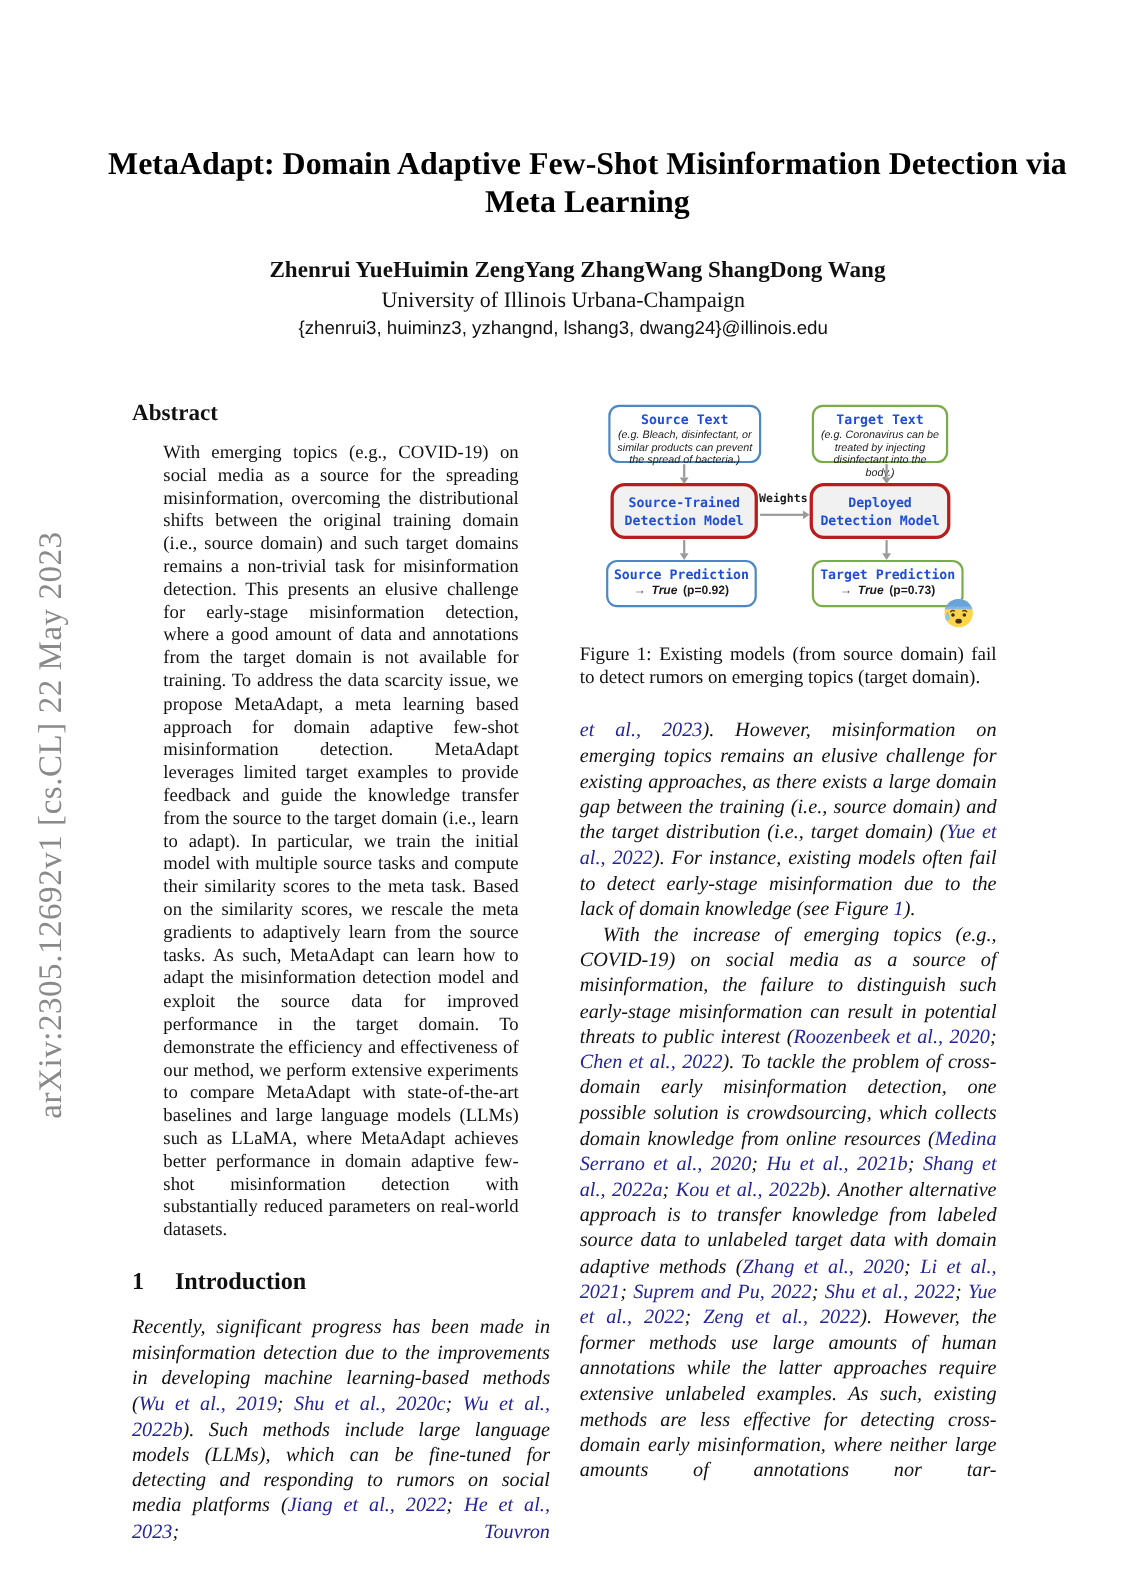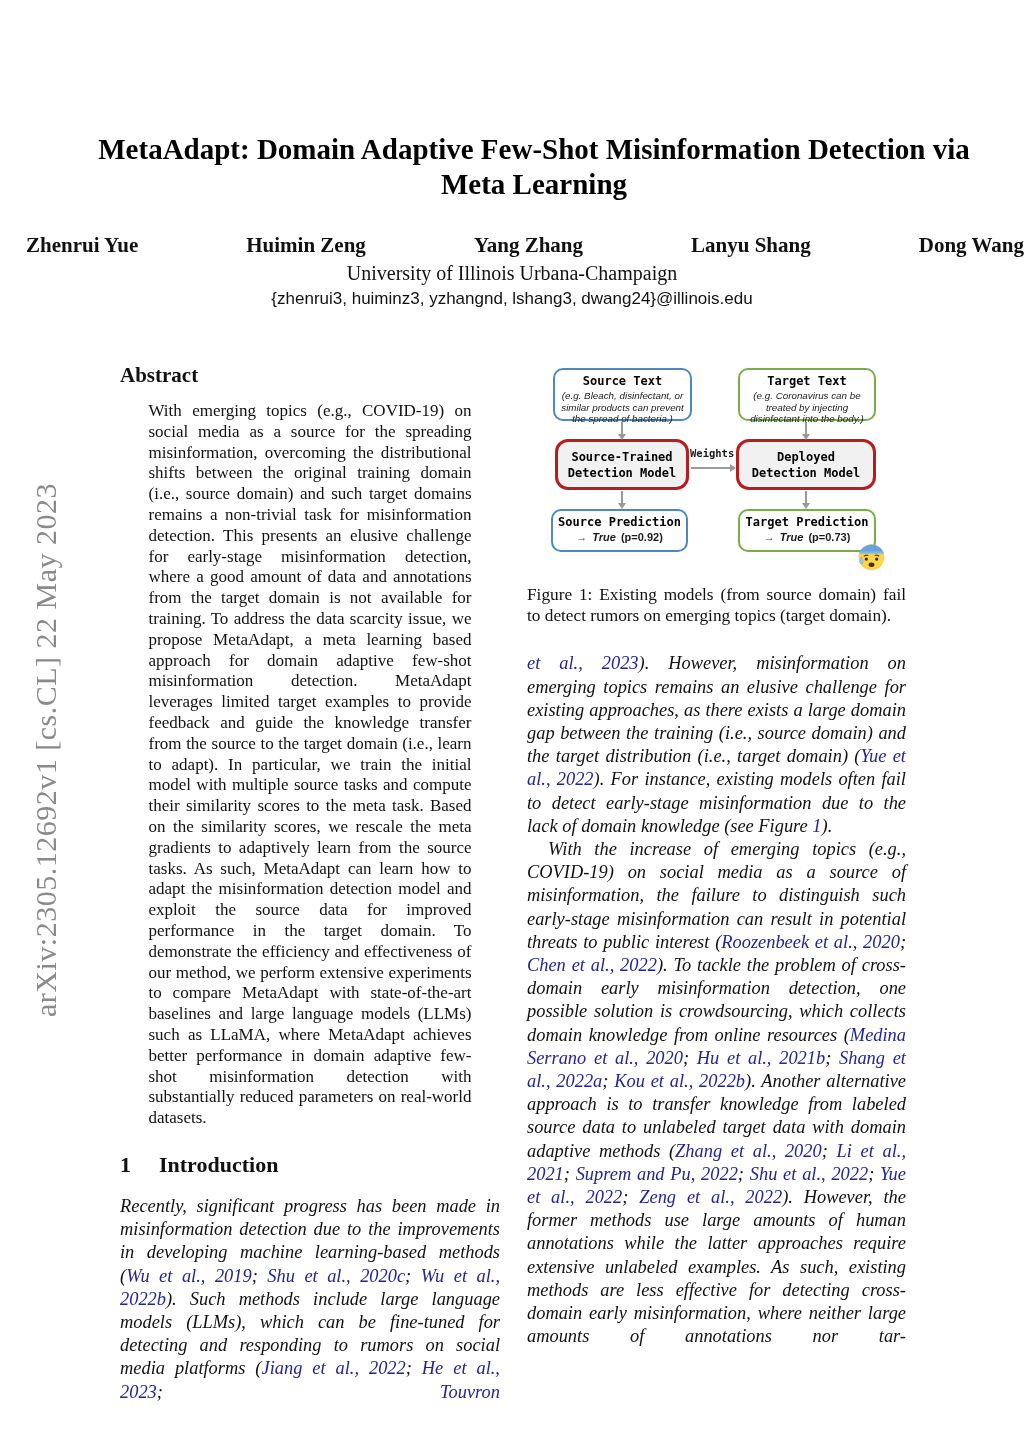--- a/index.html
+++ b/index.html
@@ -12,21 +12,21 @@
   .arxiv-banner {
     position:absolute; left:46px; top:750px;
     transform:translate(-50%,-50%) rotate(-90deg);
     white-space:nowrap; color:#8a8a8a; font-size:30px; letter-spacing:0.5px;
   }
   
   .header { padding-top:132px; text-align:center; }
   .title { font-size:29px; font-weight:bold; line-height:35px; color:#000;padding-left:44px; }
   .title .title-line { display:block; }
   .authors {
-    margin-top:31px; display:flex; justify-content:space-between; gap:27px;
+    margin-top:31px; display:flex; justify-content:center; 
     font-size:21px; font-weight:bold;margin-left:26px;
   }
   .affiliation { margin-top:4px; font-size:20px; }
   .emails {
     margin-top:4px; font-family:Liberation Sans, sans-serif; font-size:17px;
   }
   
   .columns {
     position:absolute; left:120px; top:363px; width:786px;
     display:flex; gap:27px;
@@ -45,37 +45,37 @@
   .body-text.indent { text-indent:21px; }
   .cite { color:#23239a; cursor:pointer; }
   
   .fig { position:relative; width:379px; height:212px; }
   .fbox { position:absolute; border-radius:10px; background:#ffffff; text-align:center; }
   .fbox.blue  { border:2px solid #4d88c4; }
   .fbox.green { border:2px solid #79ad4a; }
   .fbox.dark  { border:3px solid #b91c1c; border-radius:13px; background:#f1f1f1; }
   .fbox-title {
     font-family:"DejaVu Sans Mono", monospace; font-weight:bold;
-    font-size:12px; line-height:14px; margin-top:4px; color:#000000;
+    font-size:12px; line-height:14px; margin-top:4px; color:#1d4ed8;
   }
   .fbox.dark .fbox-title { font-size:12px; line-height:16px; margin-top:7px; }
   .fbox-body {
     font-family:"Liberation Sans", sans-serif; font-style:italic;
     font-size:9.8px; line-height:11.5px; margin-top:2px; padding:0 6px; color:#222;
   }
   .pred-line {
     font-family:"Liberation Sans", sans-serif; font-size:11px; line-height:13px;
     margin-top:2px; color:#1a1a1a; font-weight:bold;
   }
   .pred-line .arr { font-weight:normal; color:#444; }
   .pred-line .verdict { font-style:italic; margin:0 2px; }
   .b-source-text   { left:26px;  top:5px;   width:139px; height:53px; }
-  .b-target-text   { left:211px; top:5px;   width:138px; height:53px; }
+  .b-target-text   { left:211px; top:5px;   width:124px; height:53px; }
   .b-source-model  { left:28px;  top:76px;  width:134px; height:51px; padding:0 2px; }
-  .b-deployed-model{ left:209px; top:76px;  width:140px; height:51px; padding:0 2px; }
+  .b-deployed-model{ left:209px; top:76px;  width:128px; height:51px; padding:0 2px; }
   .b-source-pred   { left:24px;  top:146px; width:137px; height:43px; }
   .b-target-pred   { left:211px; top:146px; width:138px; height:43px; }
   .varrow { position:absolute; width:2px; background:#9a9a9a; }
   .varrow::after {
     content:""; position:absolute; bottom:-6px; left:-3px;
     border:4px solid transparent; border-top:6px solid #9a9a9a; border-bottom:none;
   }
   .harrow { position:absolute; height:2px; background:#9a9a9a; }
   .harrow::after {
     content:""; position:absolute; right:-6px; top:-3px;
@@ -104,21 +104,21 @@
 
   <div class="header">
     <h1 class="title">
       <span class="title-line">MetaAdapt: Domain Adaptive Few-Shot Misinformation Detection via</span>
       <span class="title-line">Meta Learning</span>
     </h1>
     <div class="authors">
       <span>Zhenrui Yue</span>
       <span>Huimin Zeng</span>
       <span>Yang Zhang</span>
-      <span>Lanyu Shang</span>
+      <span>Wang Shang</span>
       <span>Dong Wang</span>
     </div>
     <div class="affiliation">University of Illinois Urbana-Champaign</div>
     <div class="emails">{zhenrui3, huiminz3, yzhangnd, lshang3, dwang24}@illinois.edu</div>
   </div>
 
   <div class="columns">
 
     <div class="col-left">
       <h2 class="abstract-heading">Abstract</h2>

